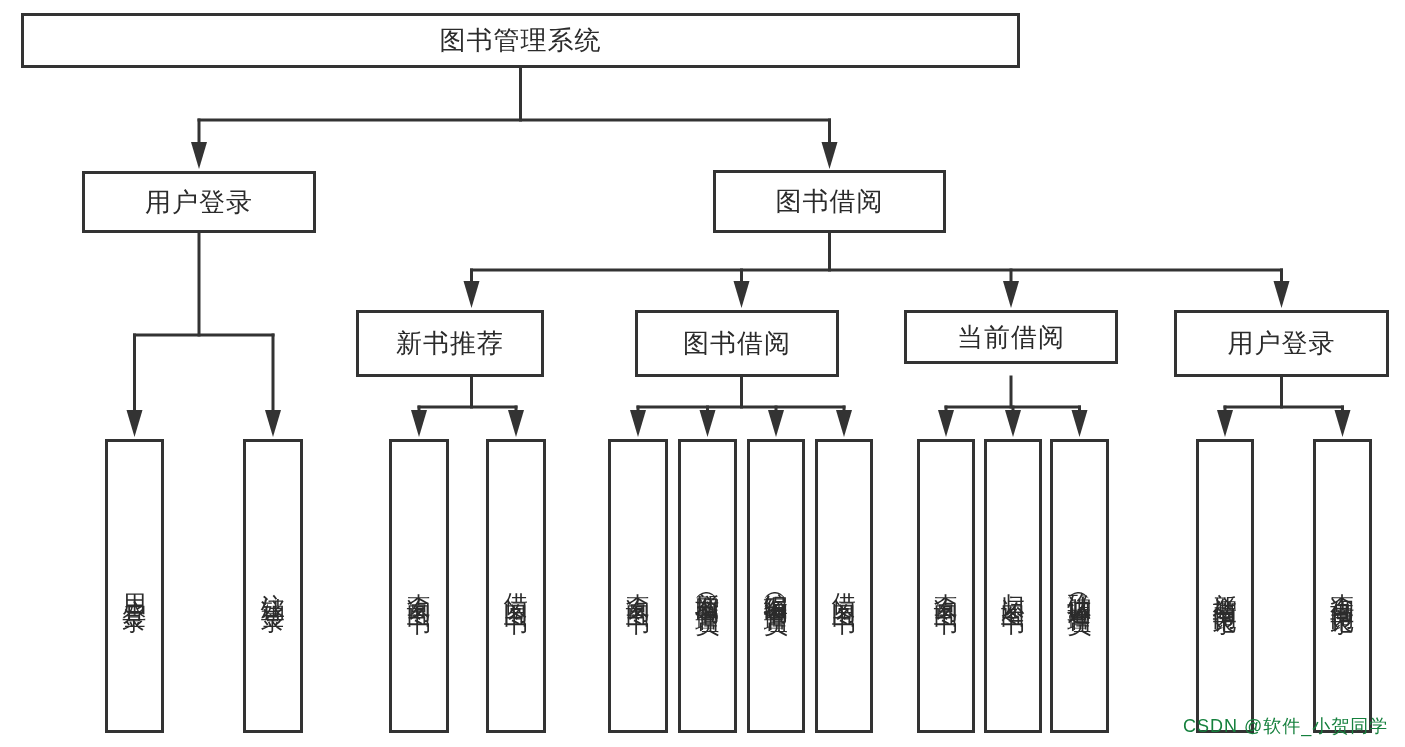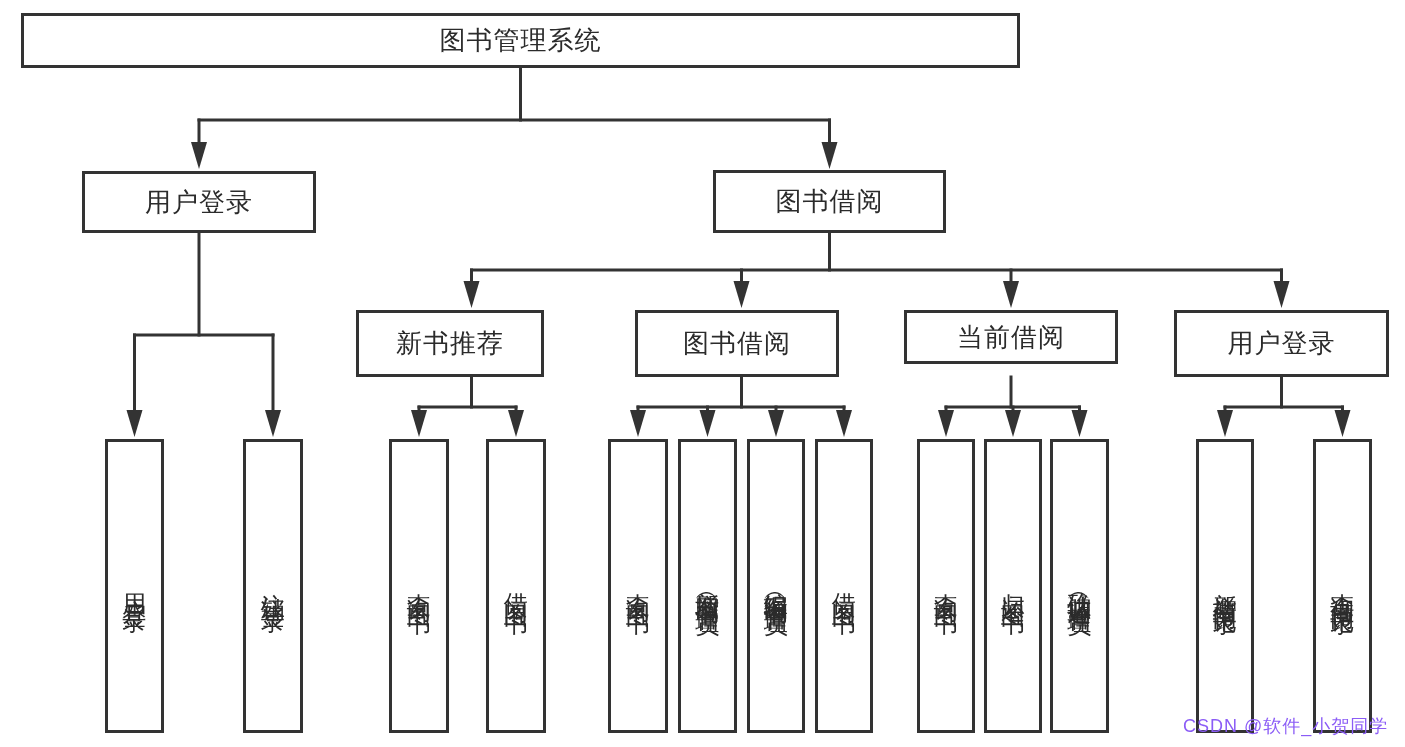--- a/index.html
+++ b/index.html
@@ -17,21 +17,21 @@
     color:#2b2b2b;
   }
   .hlabel{font-size:26px;letter-spacing:1px;white-space:nowrap;}
   .vtext{
     writing-mode:vertical-rl;text-orientation:mixed;
     font-size:24px;letter-spacing:6px;line-height:1.15;
     color:#2b2b2b;white-space:nowrap;
   }
   .watermark{
     position:absolute;left:1183px;top:714px;
-    font-size:18px;color:#8b5cf6;letter-spacing:1px;white-space:nowrap;
+    font-size:18px;color:#15803d;letter-spacing:1px;white-space:nowrap;
   }
 </style>
 </head>
 <body>
 
 <div class="canvas">
 
   <svg class="connectors" id="connectors" viewBox="0 0 1405 747">
       <line x1="520.5" y1="68" x2="520.5" y2="120" stroke="#333333" stroke-width="3" stroke-linecap="square"></line>
       <line x1="199" y1="120" x2="829.5" y2="120" stroke="#333333" stroke-width="3" stroke-linecap="square"></line>

